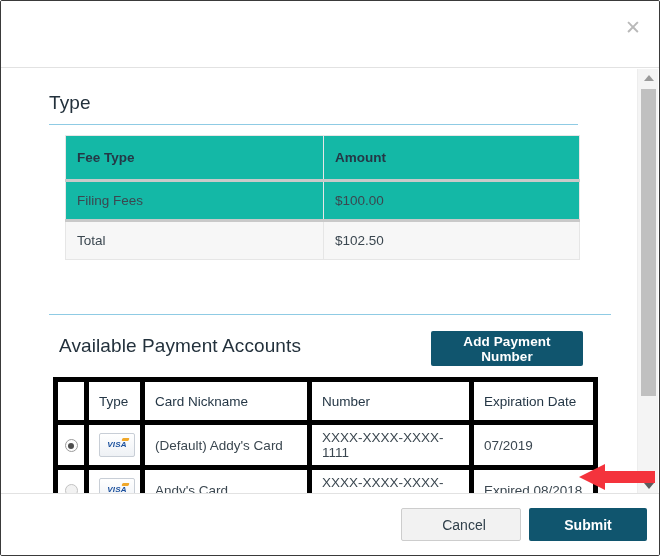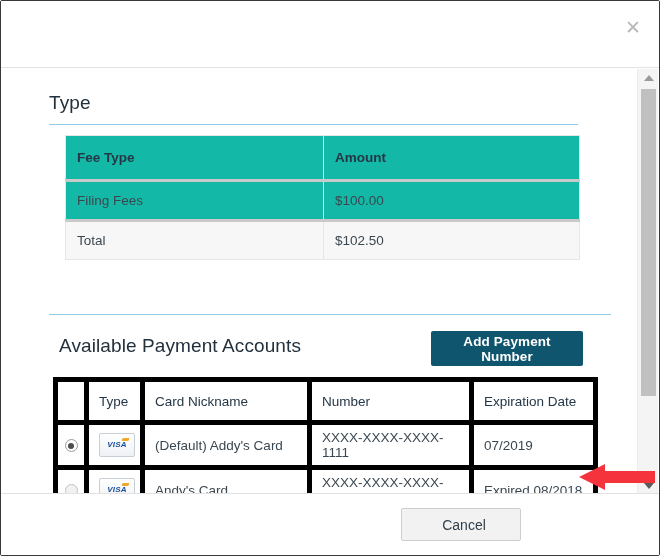--- a/index.html
+++ b/index.html
@@ -463,15 +463,16 @@
         <span class="tri"></span>
       </div>
   </div>
 
   <svg class="annot-arrow" viewBox="0 0 76 30">
     <polygon points="0,15 26,2 26,9 76,9 76,21 26,21 26,28" fill="#f4333c"></polygon>
   </svg>
 
   <div class="modal-footer">
     <button class="btn-cancel">Cancel</button>
+    <button class="btn-submit">Submit</button>
   </div>
 
 </div>
 
 </body></html>

